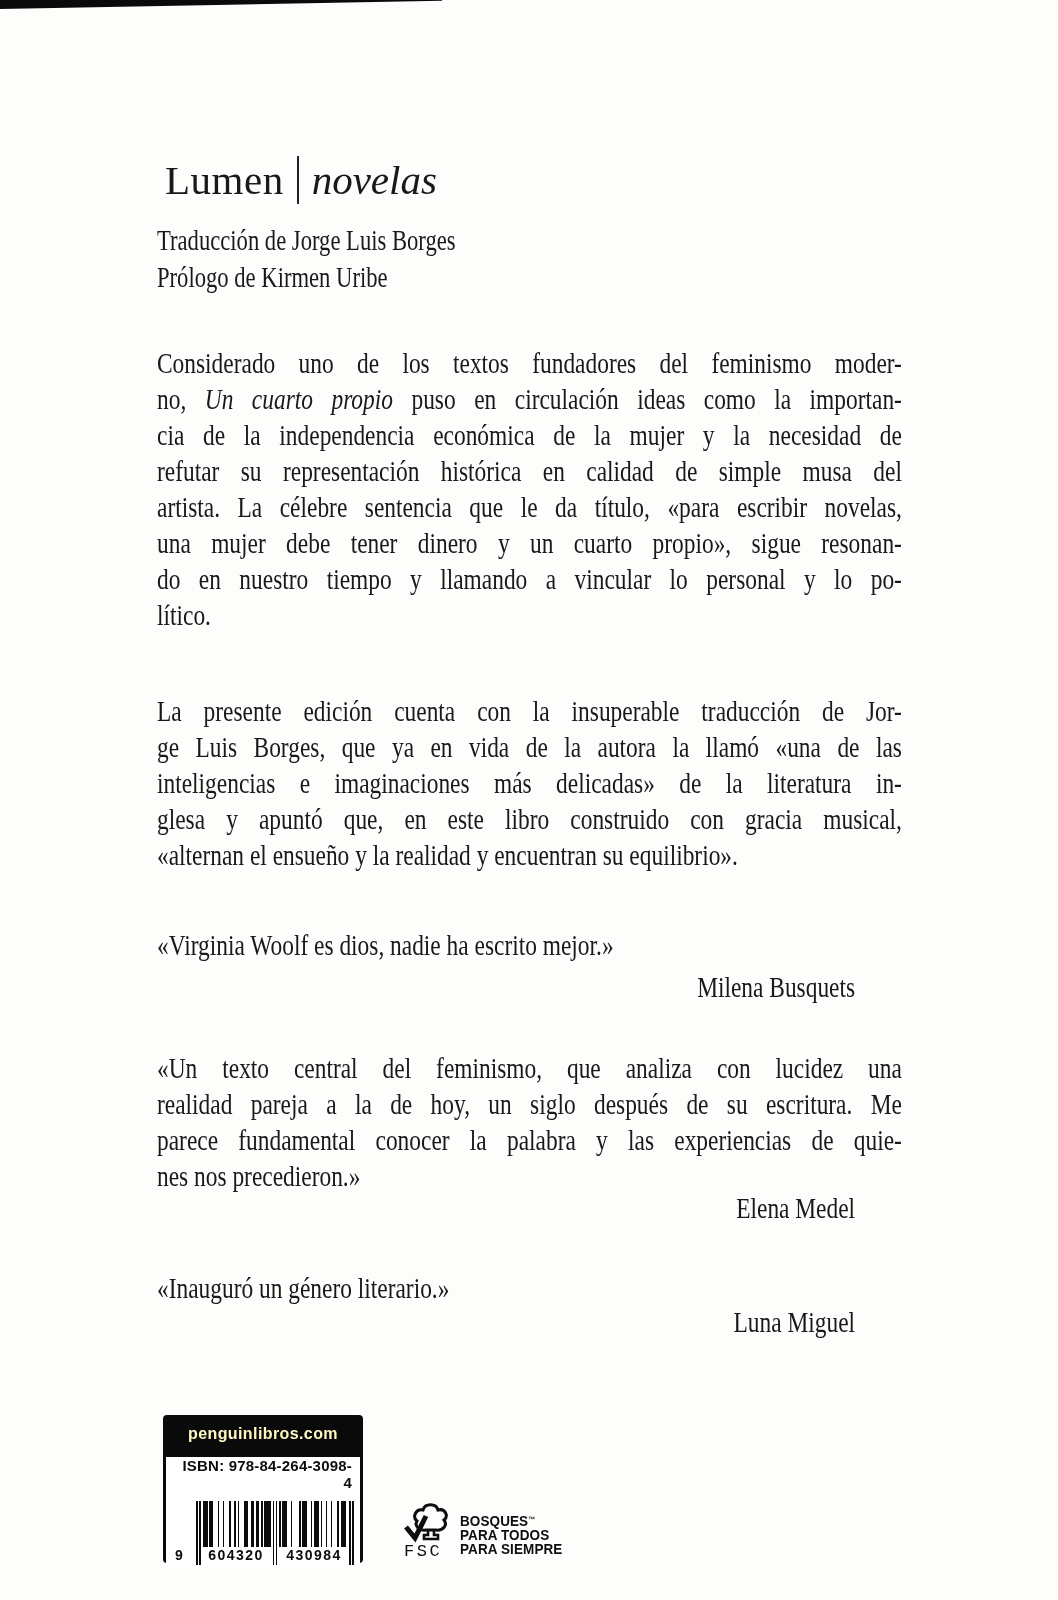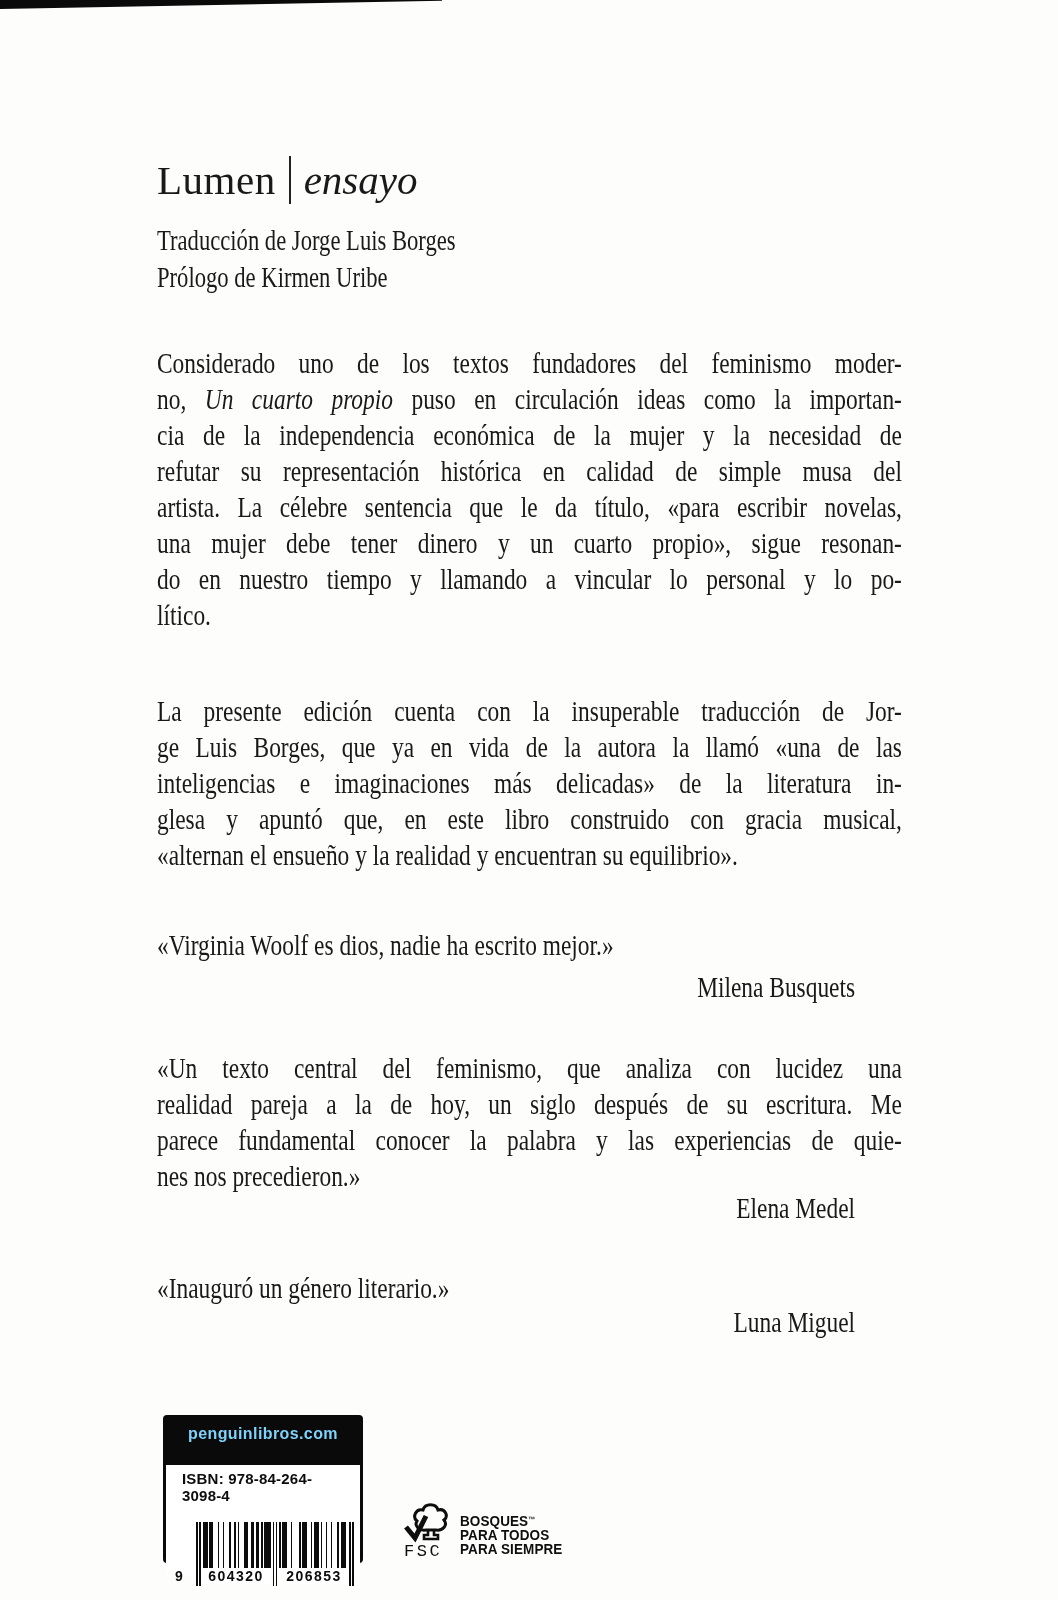--- a/index.html
+++ b/index.html
@@ -10,21 +10,21 @@
     color:#191919;
   }
   .page{position:absolute;inset:0;}
   .scan-wedge{
     position:absolute;left:0;top:0;width:442px;height:9px;background:#0a0a0a;
     clip-path:polygon(0 0,100% 0,100% 8%,0 100%);
   }
   .abs{position:absolute;left:157px;}
   
   .serifblock{width:955px;transform:scaleX(0.78);transform-origin:0 0;}
-  .brand-row{top:156px;display:flex;align-items:center;gap:13px;}
+  .brand-row{top:156px;display:flex;align-items:center;gap:13px;margin-left:8px;}
   .brand-name{font-size:41px;line-height:48px;letter-spacing:0.5px;}
   .brand-sep{width:2px;height:48px;background:#222;}
   .brand-collection{font-size:41px;line-height:48px;font-style:italic;}
   .credits{top:222px;font-size:29px;line-height:37px;}
   .para{font-size:30px;line-height:36px;}
   .para1{top:345px;}
   .para2{top:693px;}
   .jline{text-align:justify;text-align-last:justify;}
   .lline{text-align:left;}
   .quote{font-size:30px;line-height:36px;}
@@ -38,24 +38,24 @@
   i{font-style:italic;}
 
   
   .label{
     position:absolute;left:163px;top:1415px;width:200px;height:148px;
     box-sizing:border-box;border:3px solid #0a0a0a;background:#0a0a0a;border-radius:4px;
     font-family:"Liberation Sans","DejaVu Sans",sans-serif;
   }
   .label-header{
     height:31px;display:flex;align-items:center;justify-content:center;
-    color:#7dd3fc;font-size:16px;font-weight:700;letter-spacing:0.4px;
+    color:#fef9c3;font-size:16px;font-weight:700;letter-spacing:0.4px;
   }
   .label-body{background:#ffffff;height:111px;border-radius:0 0 2px 2px;position:relative;}
-  .isbn-line{margin:16px;padding-top:5px;text-align:left;font-size:15px;font-weight:700;letter-spacing:0.2px;color:#0c0c0c;}
+  .isbn-line{margin:8px;text-align:right;font-size:15px;font-weight:700;letter-spacing:0.2px;color:#0c0c0c;}
   .barcode{position:relative;height:74px;margin:1px 6px 0 6px;}
   .barcode-bars{position:absolute;left:0;top:0;width:100%;height:100%;}
   .barcode-bars svg{position:absolute;left:24px;top:2px;}
   .bdigits{position:absolute;left:0;top:48px;height:18px;width:100%;
     font-size:14px;font-weight:700;color:#0c0c0c;}
   .bdig-first{position:absolute;left:3px;top:0;}
   .bdig-g1{position:absolute;left:29px;width:70px;top:0;background:#fff;text-align:center;letter-spacing:1.5px;}
   .bdig-g2{position:absolute;left:107px;width:70px;top:0;background:#fff;text-align:center;letter-spacing:1.5px;}
 
   
@@ -72,21 +72,21 @@
 </head>
 <body>
 
 <div class="page">
 
   <div class="scan-wedge"></div>
 
   <div class="abs brand-row">
     <span class="brand-name">Lumen</span>
     <span class="brand-sep"></span>
-    <span class="brand-collection">ensayo</span>
+    <span class="brand-collection">novelas</span>
   </div>
 
   <div class="abs serifblock credits">
     <div class="lline">Traducción de Jorge Luis Borges</div>
     <div class="lline">Prólogo de Kirmen Uribe</div>
   </div>
 
   <div class="abs serifblock para para1">
     <div class="jline">Considerado uno de los textos fundadores del feminismo moder-</div>
     <div class="jline"><span>no, </span><i>Un cuarto propio</i><span> puso en circulación ideas como la importan-</span></div>
@@ -172,21 +172,21 @@
               <rect x="87" y="0" width="1" height="46"></rect>
               <rect x="88" y="0" width="1" height="46"></rect>
               <rect x="89" y="0" width="1" height="46"></rect>
               <rect x="92" y="0" width="1" height="58"></rect>
               <rect x="94" y="0" width="1" height="58"></rect>
             </svg>
           </div>
         <div class="bdigits">
           <span class="bdig-first">9</span>
           <span class="bdig-g1">604320</span>
-          <span class="bdig-g2">206853</span>
+          <span class="bdig-g2">430984</span>
         </div>
       </div>
     </div>
   </div>
 
   <div class="fsc">
     <svg class="fsc-glyph" width="52" height="44" viewBox="0 0 52 44" fill="none" stroke="#0e0e0e">
       <path d="M4 27 L13 38 L24 16" stroke-width="5"></path>
       <path d="M24 30 C17 31 12 26 15 21 C10 17 14 8 21 10 C23 3 34 3 36 10 C43 8 47 16 42 20 C46 25 41 31 34 30 Z" stroke-width="3"></path>
       <path d="M26 30 L26 35 L22 35 L22 39 L36 39 L36 35 L32 35 L32 30" stroke-width="2.6"></path>

